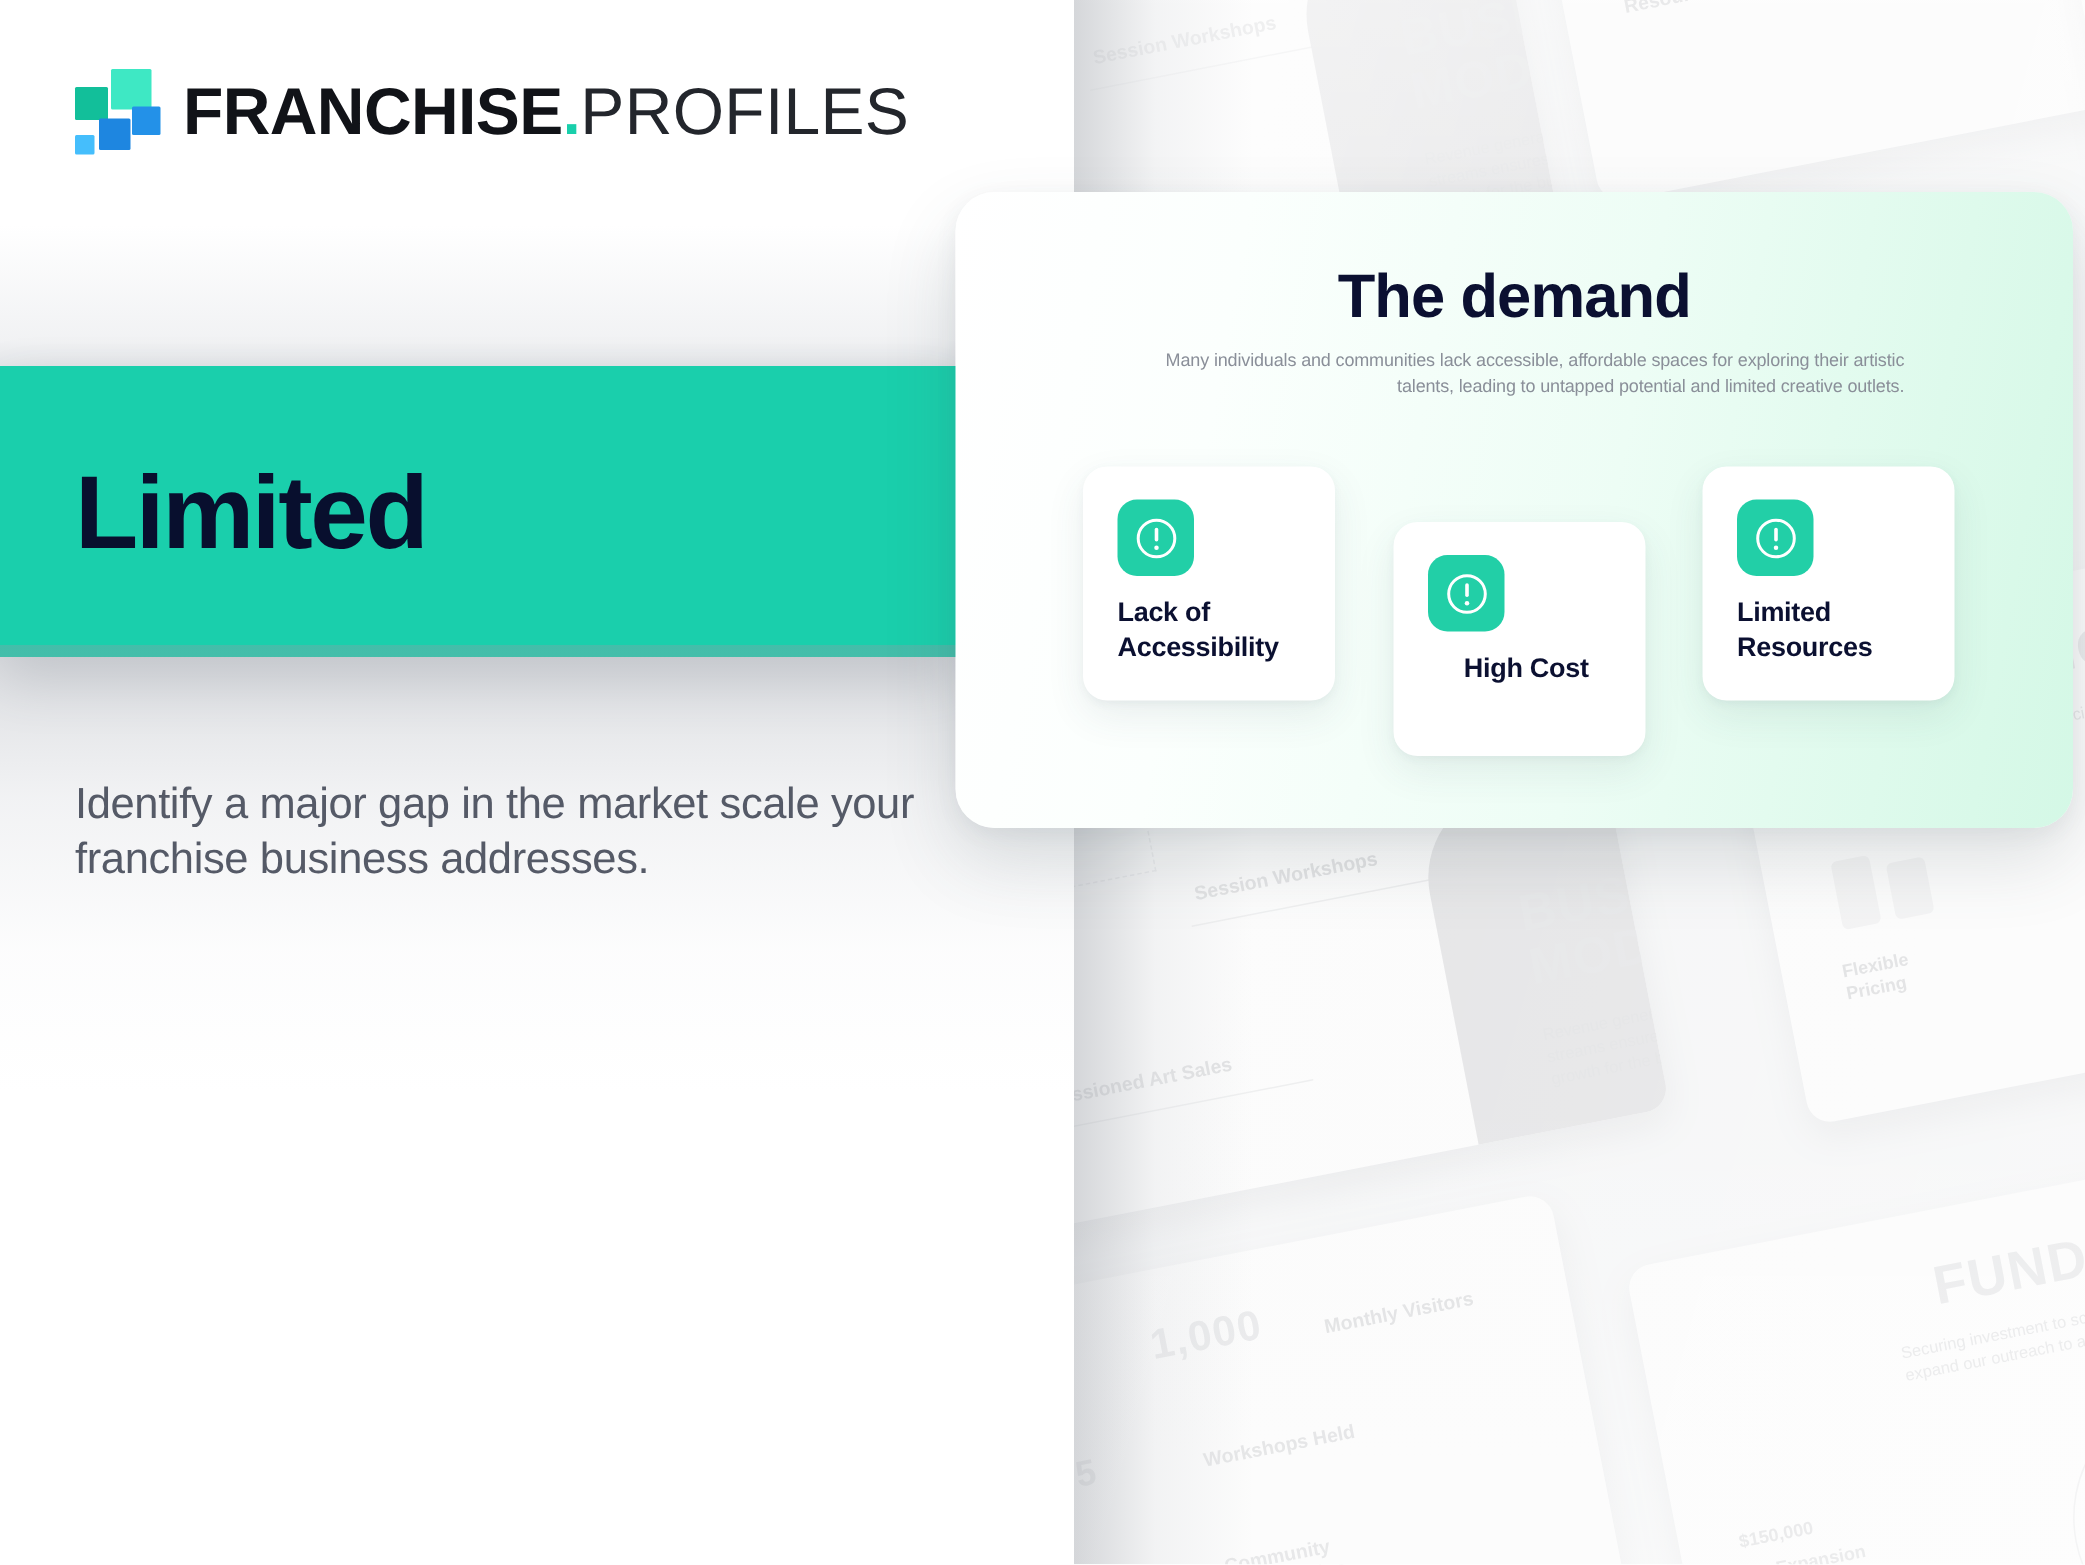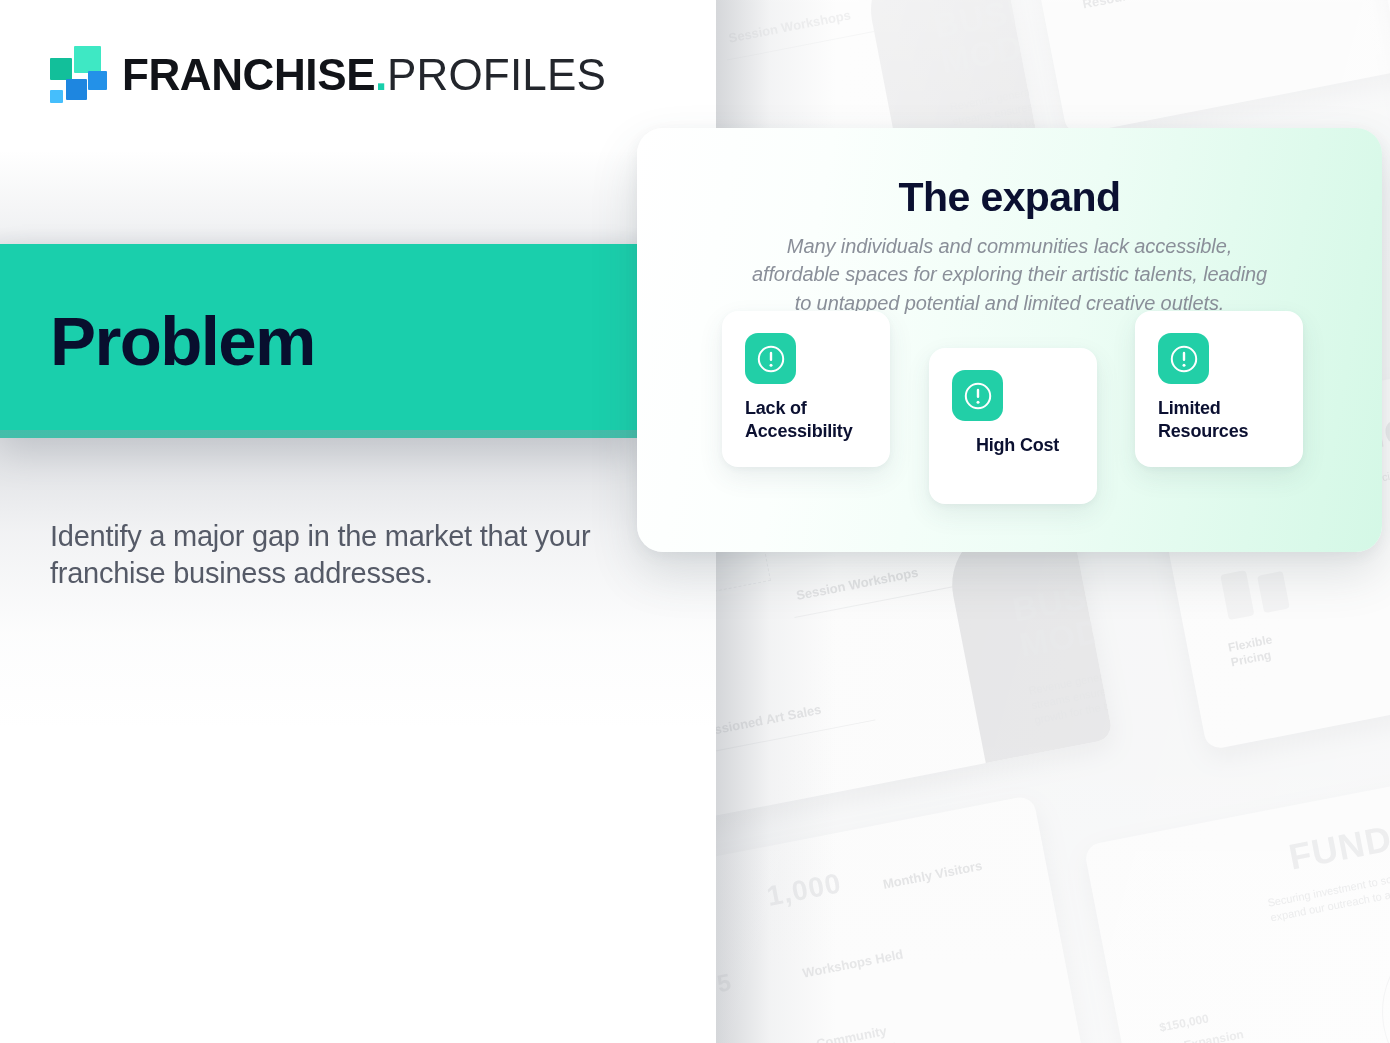--- a/index.html
+++ b/index.html
@@ -211,26 +211,25 @@
     font-weight: 800;
     color: #0b1031;
     letter-spacing: -0.6px;
   }
   .panel-sub {
     position: absolute;
     left: 50%;
     transform: translateX(-50%);
     top: 104px;
     width: 520px;
-    text-align: center;
-    font-size: 20px;
+    text-align: right;
+    font-size: 12px;
     line-height: 1.42;
     color: #8a8f99;
     letter-spacing: -0.1px;
-    font-style: italic;
   }
 
   .cards {
     position: absolute;
     left: 0; right: 0; top: 170px;
     height: 230px;
   }
   .mini-card {
     position: absolute;
     background: #ffffff;
@@ -281,27 +280,27 @@
       <div class="logo-word">
         <span class="w1">FRANCHISE</span>
           <span class="dot">.</span>
           <span class="w2">PROFILES</span>
       </div>
     </div>
 
     <div class="left-shade-top"></div>
 
     <div class="green-band">
-      <h1>Problem</h1>
+      <h1>Limited</h1>
     </div>
 
     <div class="left-shade"></div>
 
     <div class="body-copy">
-      <p>Identify a major gap in the market that your franchise business addresses.</p>
+      <p>Identify a major gap in the market scale your franchise business addresses.</p>
     </div>
   </div>
 
   <div class="right-pane">
     <div class="bg-tilt">
 
       <div class="bg-card" style="left:120px; top:-40px; width:470px; height:330px;">
 
         <div class="bt" style="left:186px; top:132px; font-size:13px;">Session Workshops</div>
         <div class="bg-line" style="left:180px; top:160px; width:210px;"></div>
@@ -362,21 +361,21 @@
         <div class="bt" style="left:22px; top:208px; font-size:12px;">Space Expansion</div>
 
       </div>
 
     </div>
     <div class="bg-haze"></div>
     <div class="bg-left-shadow"></div>
   </div>
 
   <div class="slide-panel">
-    <div class="panel-title">The expand</div>
+    <div class="panel-title">The demand</div>
     <div class="panel-sub">Many individuals and communities lack accessible, affordable spaces for exploring their artistic talents, leading to untapped potential and limited creative outlets.</div>
 
     <div class="cards">
 
       <div class="mini-card c1">
         <div class="mini-icon">
           <svg width="30" height="30" viewBox="0 0 30 30" aria-hidden="true">
             <circle cx="15" cy="15" r="12.2" fill="none" stroke="#ffffff" stroke-width="2"></circle>
             <rect x="13.8" y="7.8" width="2.4" height="9.2" rx="1.2" fill="#ffffff"></rect>
             <circle cx="15" cy="21.2" r="1.5" fill="#ffffff"></circle>

